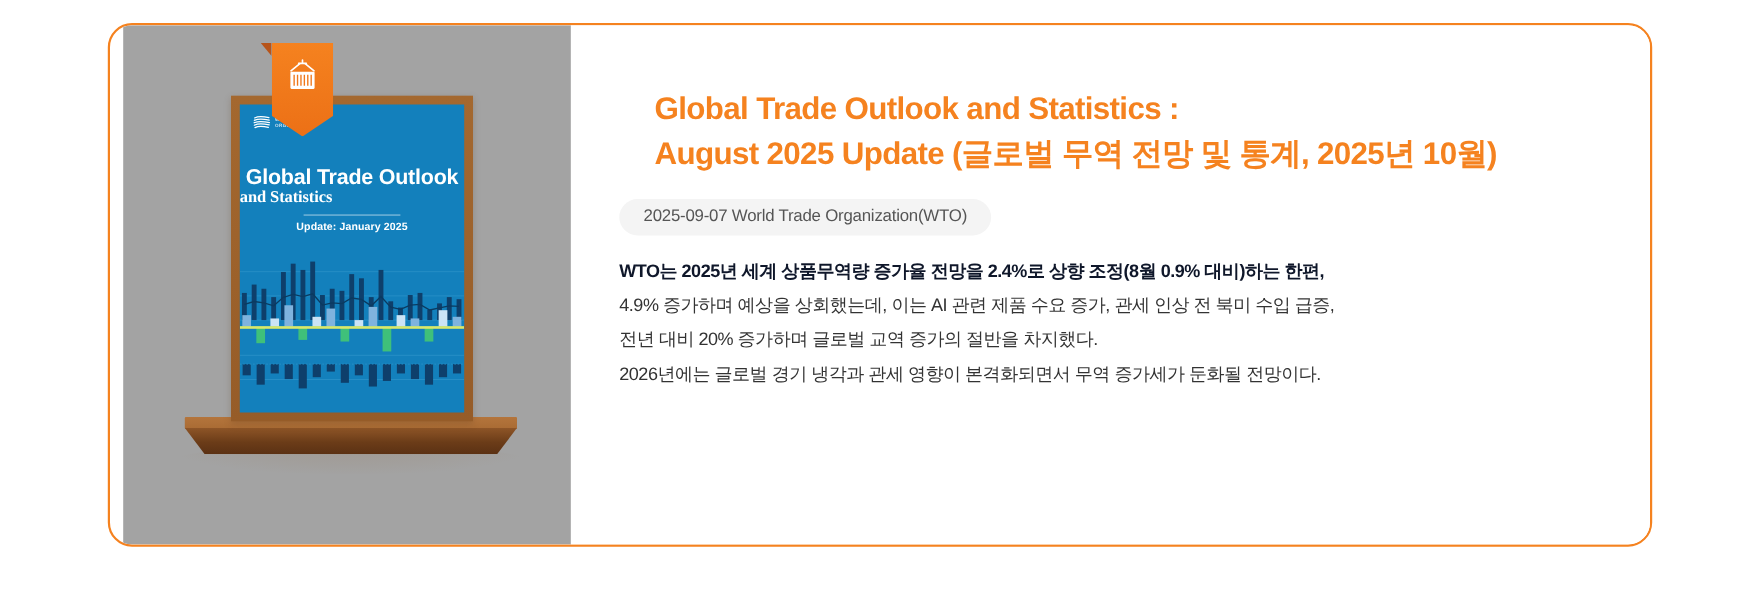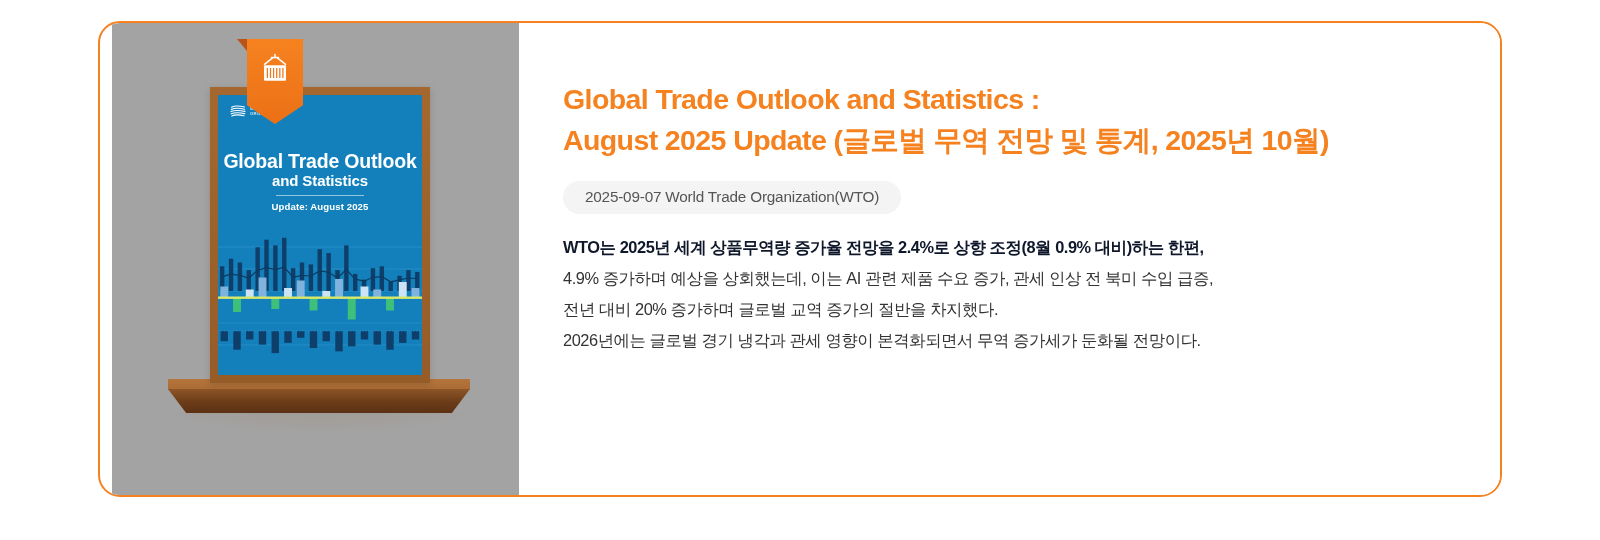--- a/index.html
+++ b/index.html
@@ -139,25 +139,26 @@
     font-size: 19.5px;
     font-weight: bold;
     letter-spacing: -0.2px;
     line-height: 1.16;
   }
   .cover-sub {
     position: absolute;
     left: 0;
     right: 0;
     top: 77px;
-    text-align: center;
+    text-align: left;
     color: #ffffff;
     font-size: 15px;
     font-weight: bold;
     letter-spacing: -0.1px;
+    font-family: Liberation Serif, serif;
   }
   .cover-rule {
     position: absolute;
     left: 50%;
     transform: translateX(-50%);
     top: 100px;
     width: 88px;
     height: 1px;
     background: rgba(255,255,255,0.55);
   }
@@ -225,21 +226,21 @@
   }
 
   .doc-title {
     color: #F5821F;
     font-size: 28.5px;
     font-weight: bold;
     line-height: 1.45;
     letter-spacing: -0.6px;
     margin: 0;
   }
-  .doc-title .line { display: block; white-space: nowrap; }
+  .doc-title .line { display: block; white-space: nowrap; margin-left: 32px; }
 
   .meta-badge {
     display: inline-block;
     margin-top: 19px;
     padding: 7px 22px 8px;
     background: #F4F4F4;
     color: #555555;
     border-radius: 20px;
     font-size: 15.3px;
     letter-spacing: -0.2px;
@@ -289,21 +290,21 @@
             </svg>
             <span class="wto-words">
               <span>WORLD TRADE</span>
               <span>ORGANIZATION</span>
             </span>
           </div>
 
           <div class="cover-title">Global Trade Outlook</div>
           <div class="cover-sub">and Statistics</div>
           <div class="cover-rule"></div>
-          <div class="cover-update">Update: August 2025</div>
+          <div class="cover-update">Update: January 2025</div>
 
           <svg class="cover-chart" viewBox="0 0 204 142" preserveAspectRatio="none">
             <g stroke="#2E93C9" stroke-width="0.8" opacity="0.85">
               <line x1="0" y1="14" x2="204" y2="14"></line>
               <line x1="0" y1="36" x2="204" y2="36"></line>
               <line x1="0" y1="58" x2="204" y2="58"></line>
               <line x1="0" y1="90" x2="204" y2="90"></line>
               <line x1="0" y1="112" x2="204" y2="112"></line>
             </g>
             <g id="top-bars" fill="#0E3F6B">

